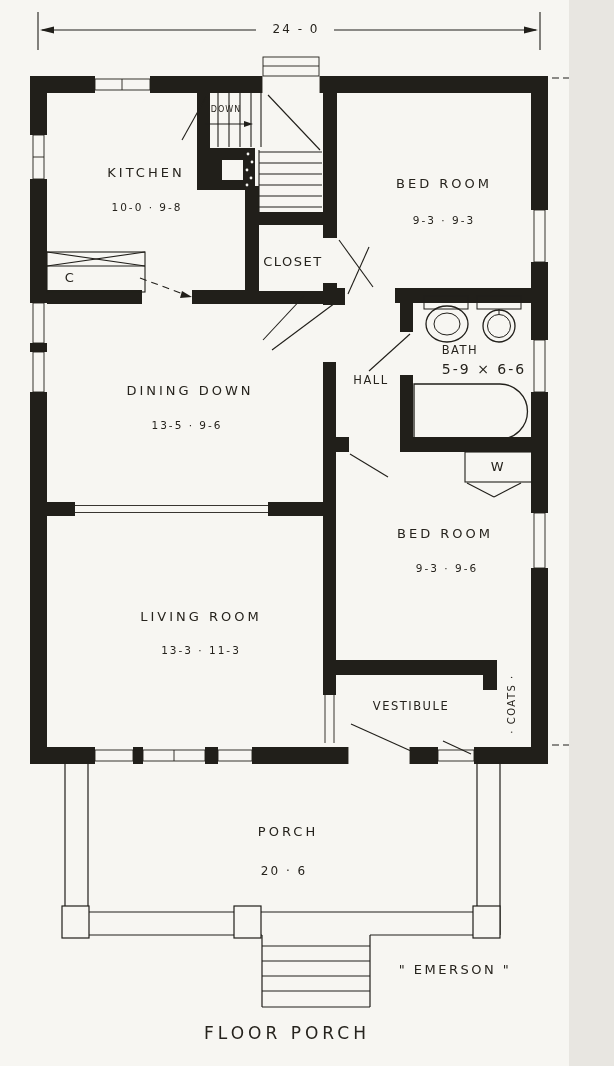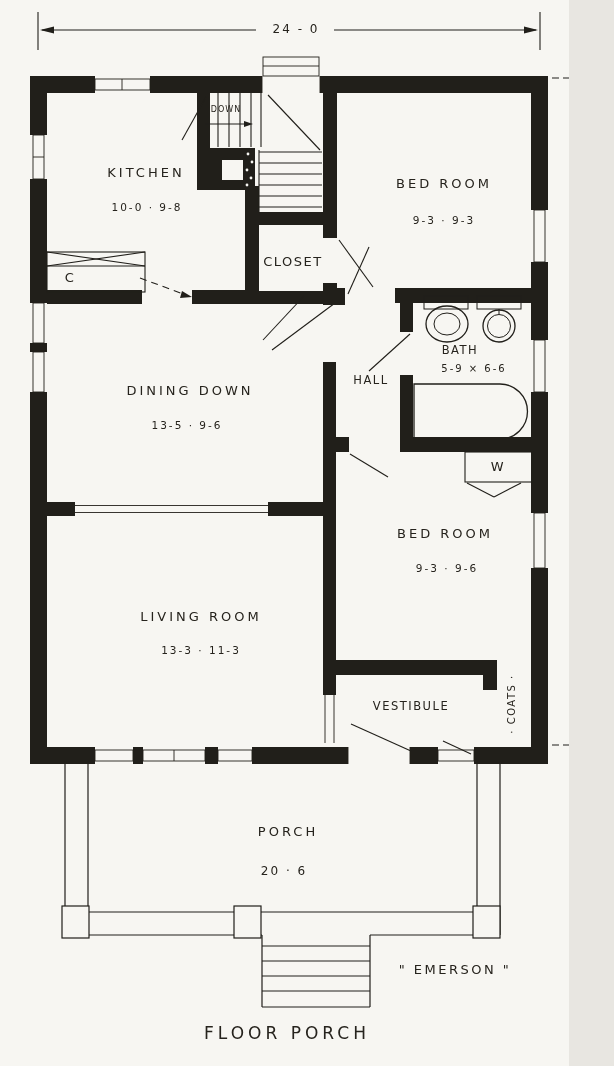--- a/index.html
+++ b/index.html
@@ -246,21 +246,21 @@
   <div class="lbl room-size" style="left:147px;top:207px">10-0 · 9-8</div>
 
   <div class="lbl" style="left:444px;top:183px">BED ROOM</div>
   <div class="lbl room-size" style="left:444px;top:220px">9-3 · 9-3</div>
 
   <div class="lbl small-lbl" style="left:293px;top:261px">CLOSET</div>
 
   <div class="lbl small-lbl" style="left:70px;top:277px">C</div>
 
   <div class="lbl small-lbl" style="left:460px;top:351px;font-size:11.5px">BATH</div>
-  <div class="lbl room-size" style="left:474px;top:369px;font-size:10px">5-9 × 6-6</div>
+  <div class="lbl room-size" style="left:484px;top:369px;font-size:14px">5-9 × 6-6</div>
 
   <div class="lbl small-lbl" style="left:371px;top:381px;font-size:11.5px">HALL</div>
 
   <div class="lbl" style="left:190px;top:390px">DINING DOWN</div>
   <div class="lbl room-size" style="left:187px;top:425px">13-5 · 9-6</div>
 
   <div class="lbl small-lbl" style="left:498px;top:466px">W</div>
 
   <div class="lbl" style="left:445px;top:533px">BED ROOM</div>
   <div class="lbl room-size" style="left:447px;top:568px">9-3 · 9-6</div>

